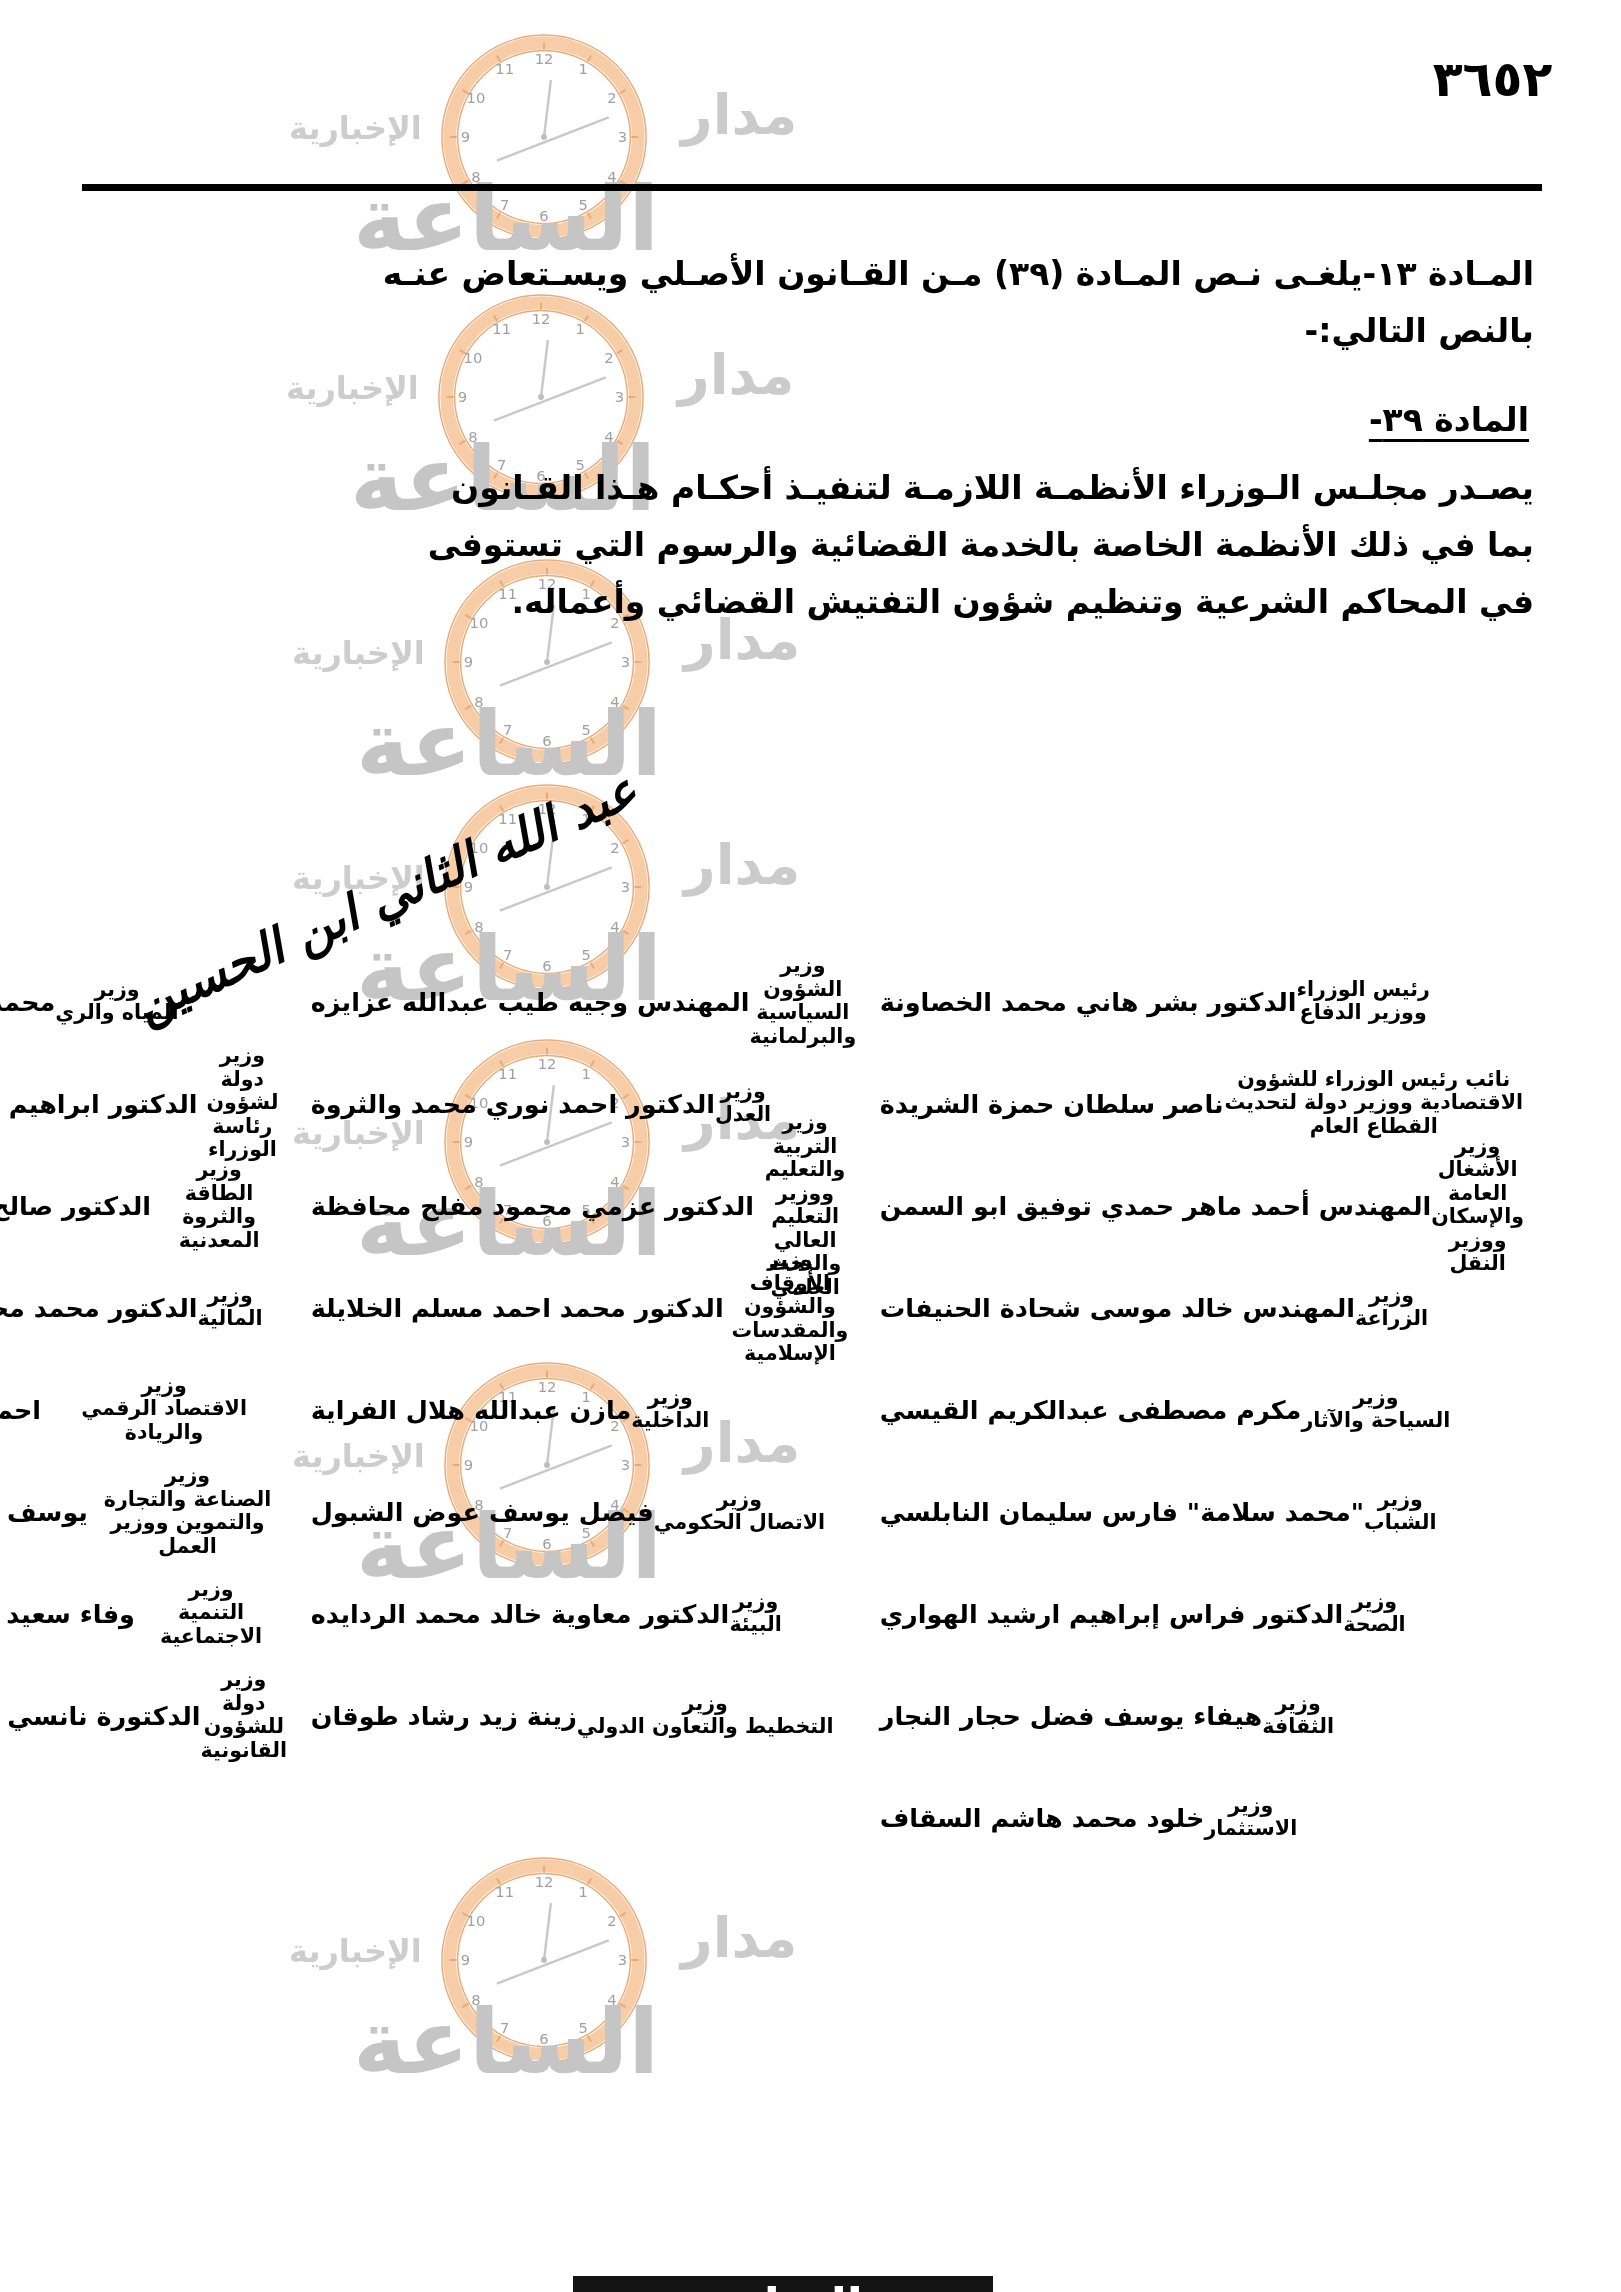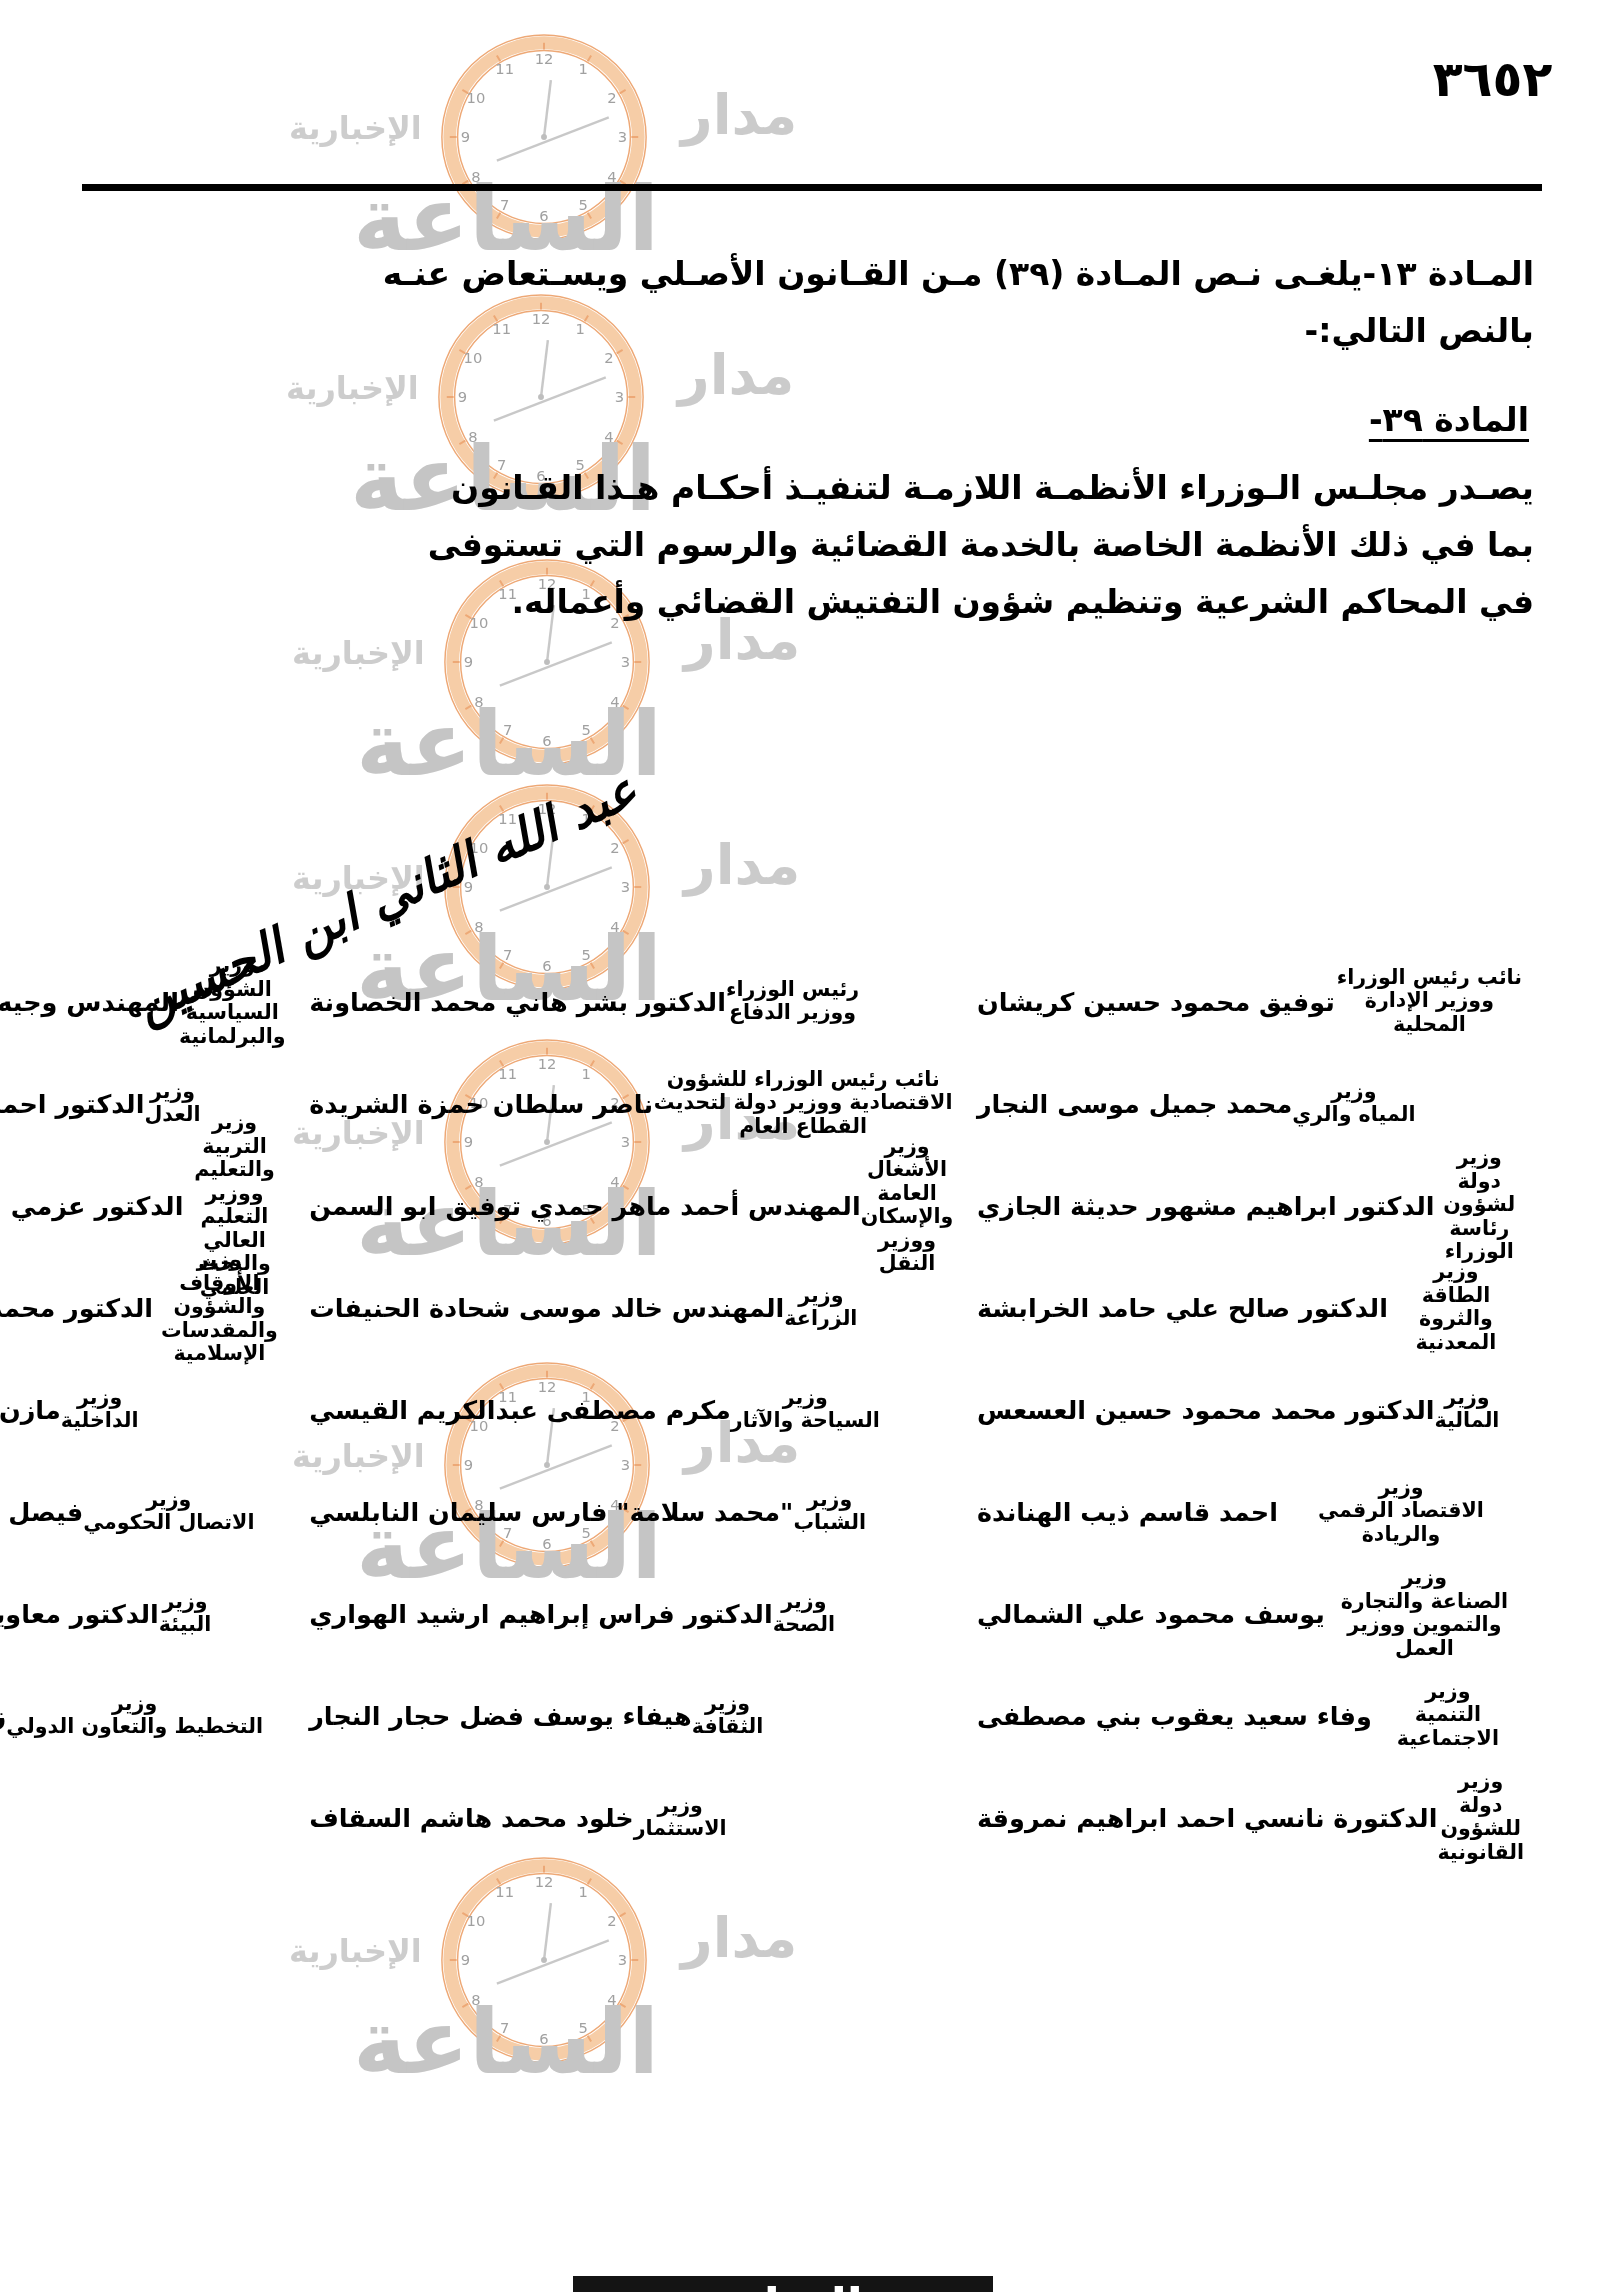--- a/index.html
+++ b/index.html
@@ -336,25 +336,20 @@
     <div class="article39-body" dir="rtl">يصـدر مجلـس الـوزراء الأنظمـة اللازمـة لتنفيـذ أحكـام هـذا القـانون
 بما في ذلك الأنظمة الخاصة بالخدمة القضائية والرسوم التي تستوفى
 في المحاكم الشرعية وتنظيم شؤون التفتيش القضائي وأعماله.</div>
 
     <div class="signature">
       <span class="sig-text" dir="rtl">عبد الله الثاني ابن الحسين</span>
     </div>
 
     <div class="ministers-grid" id="ministers-grid" dir="rtl">
         <div class="minister-cell">
-          <div class="minister-title">نائب رئيس الوزراء
-ووزير الإدارة المحلية</div>
-          <div class="minister-name">توفيق محمود حسين كريشان</div>
-        </div>
-        <div class="minister-cell">
           <div class="minister-title">رئيس الوزراء
 ووزير الدفاع</div>
           <div class="minister-name">الدكتور بشر هاني محمد الخصاونة</div>
         </div>
         <div class="minister-cell">
           <div class="minister-title">وزير
 الشؤون السياسية والبرلمانية</div>
           <div class="minister-name">المهندس وجيه طيب عبدالله عزايزه</div>
         </div>
         <div class="minister-cell">

